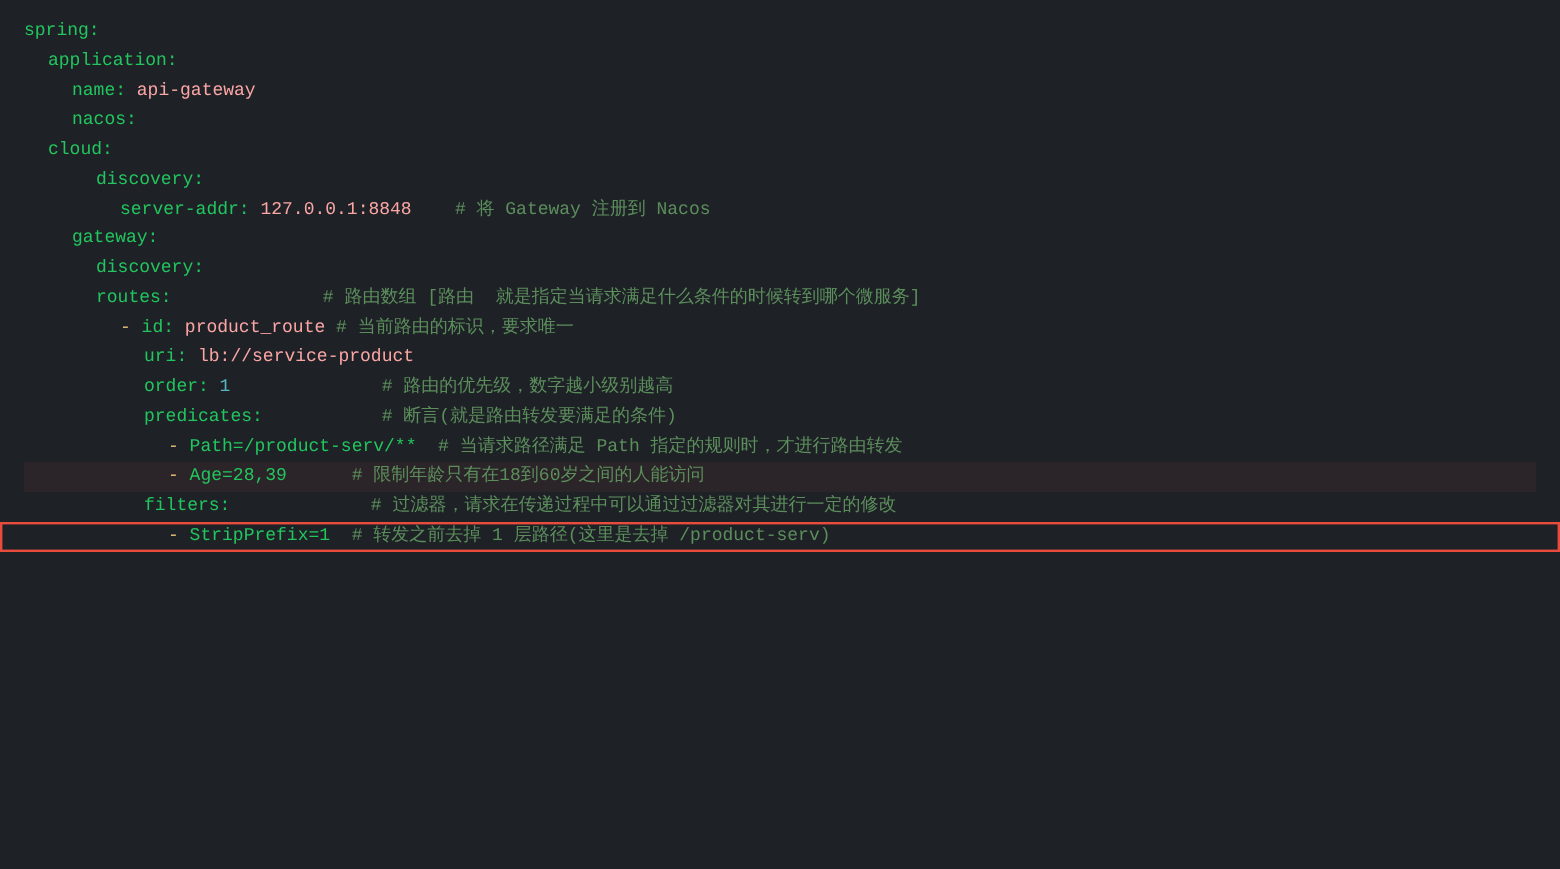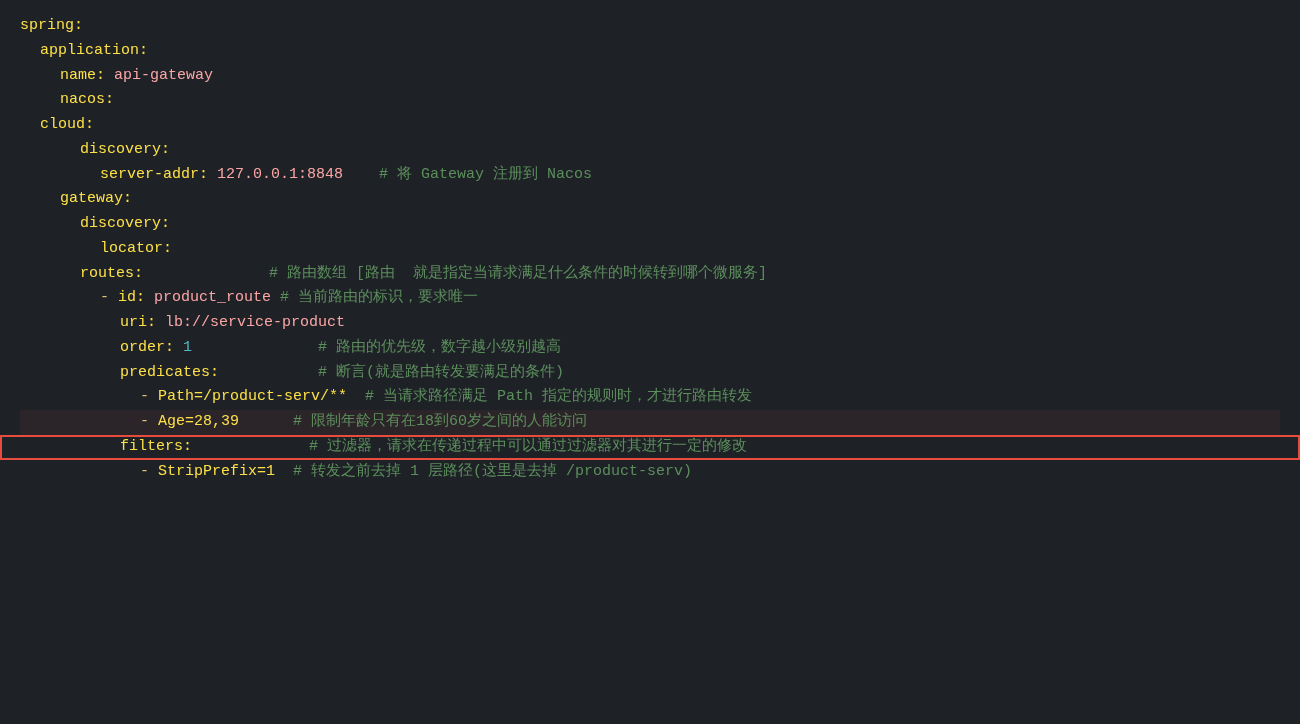--- a/index.html
+++ b/index.html
@@ -25,21 +25,21 @@
     }
 
     .line {
       display: flex;
       align-items: flex-start;
       white-space: pre;
       position: relative;
     }
 
     .key {
-      color: #fde047;
+      color: #22c55e;
     }
 
     .value-string {
       color: #fca5a5;
     }
 
     .value-bool {
       color: #56b6c2;
     }
 
@@ -66,21 +66,20 @@
 <div class="code-container" style="position: relative;">
 <div class="line"><span style="display: inline-block; width: 0px;"></span><span class="key">spring:</span></div>
     <div class="line"><span style="display: inline-block; width: 20px;"></span><span class="key">application:</span></div>
     <div class="line"><span style="display: inline-block; width: 40px;"></span><span class="key">name: </span><span class="value-string">api-gateway</span></div>
     <div class="line"><span style="display: inline-block; width: 40px;"></span><span class="key">nacos:</span></div>
     <div class="line"><span style="display: inline-block; width: 20px;"></span><span class="key">cloud:</span></div>
     <div class="line"><span style="display: inline-block; width: 60px;"></span><span class="key">discovery:</span></div>
     <div class="line"><span style="display: inline-block; width: 80px;"></span><span class="key">server-addr: </span><span class="value-string">127.0.0.1:8848</span><span>    </span><span class="comment"># 将 Gateway 注册到 Nacos</span></div>
     <div class="line"><span style="display: inline-block; width: 40px;"></span><span class="key">gateway:</span></div>
     <div class="line"><span style="display: inline-block; width: 60px;"></span><span class="key">discovery:</span></div>
-    <div class="line"><span style="display: inline-block; width: 80px;"></span><span class="key">locator:</span></div>
     <div class="line"><span style="display: inline-block; width: 60px;"></span><span class="key">routes:</span><span>              </span><span class="comment"># 路由数组 [路由  就是指定当请求满足什么条件的时候转到哪个微服务]</span></div>
     <div class="line"><span style="display: inline-block; width: 80px;"></span><span class="dash">- </span><span class="key">id: </span><span class="value-string">product_route</span><span> </span><span class="comment"># 当前路由的标识，要求唯一</span></div>
     <div class="line"><span style="display: inline-block; width: 100px;"></span><span class="key">uri: </span><span class="value-string">lb://service-product</span><span>    </span></div>
     <div class="line"><span style="display: inline-block; width: 100px;"></span><span class="key">order: </span><span class="value-number">1</span><span>              </span><span class="comment"># 路由的优先级，数字越小级别越高</span></div>
     <div class="line"><span style="display: inline-block; width: 100px;"></span><span class="key">predicates:</span><span>           </span><span class="comment"># 断言(就是路由转发要满足的条件)</span></div>
     <div class="line"><span style="display: inline-block; width: 120px;"></span><span class="dash">- </span><span class="key">Path=/product-serv/**</span><span>  </span><span class="comment"># 当请求路径满足 Path 指定的规则时，才进行路由转发</span></div>
     <div class="line line-highlighted"><span style="display: inline-block; width: 120px;"></span><span class="dash">- </span><span class="key">Age=28,39</span><span>      </span><span class="comment"># 限制年龄只有在18到60岁之间的人能访问</span></div>
     <div class="line"><span style="display: inline-block; width: 100px;"></span><span class="key">filters:</span><span>             </span><span class="comment"># 过滤器，请求在传递过程中可以通过过滤器对其进行一定的修改</span></div>
     <div class="line"><span style="display: inline-block; width: 120px;"></span><span class="dash">- </span><span class="key">StripPrefix=1</span><span>  </span><span class="comment"># 转发之前去掉 1 层路径(这里是去掉 /product-serv)</span></div>
     <div style="position: absolute; left: 0px; right: 0px; top: 435px; height: 25px; border: 2px solid rgb(231, 76, 60); pointer-events: none;"></div>

